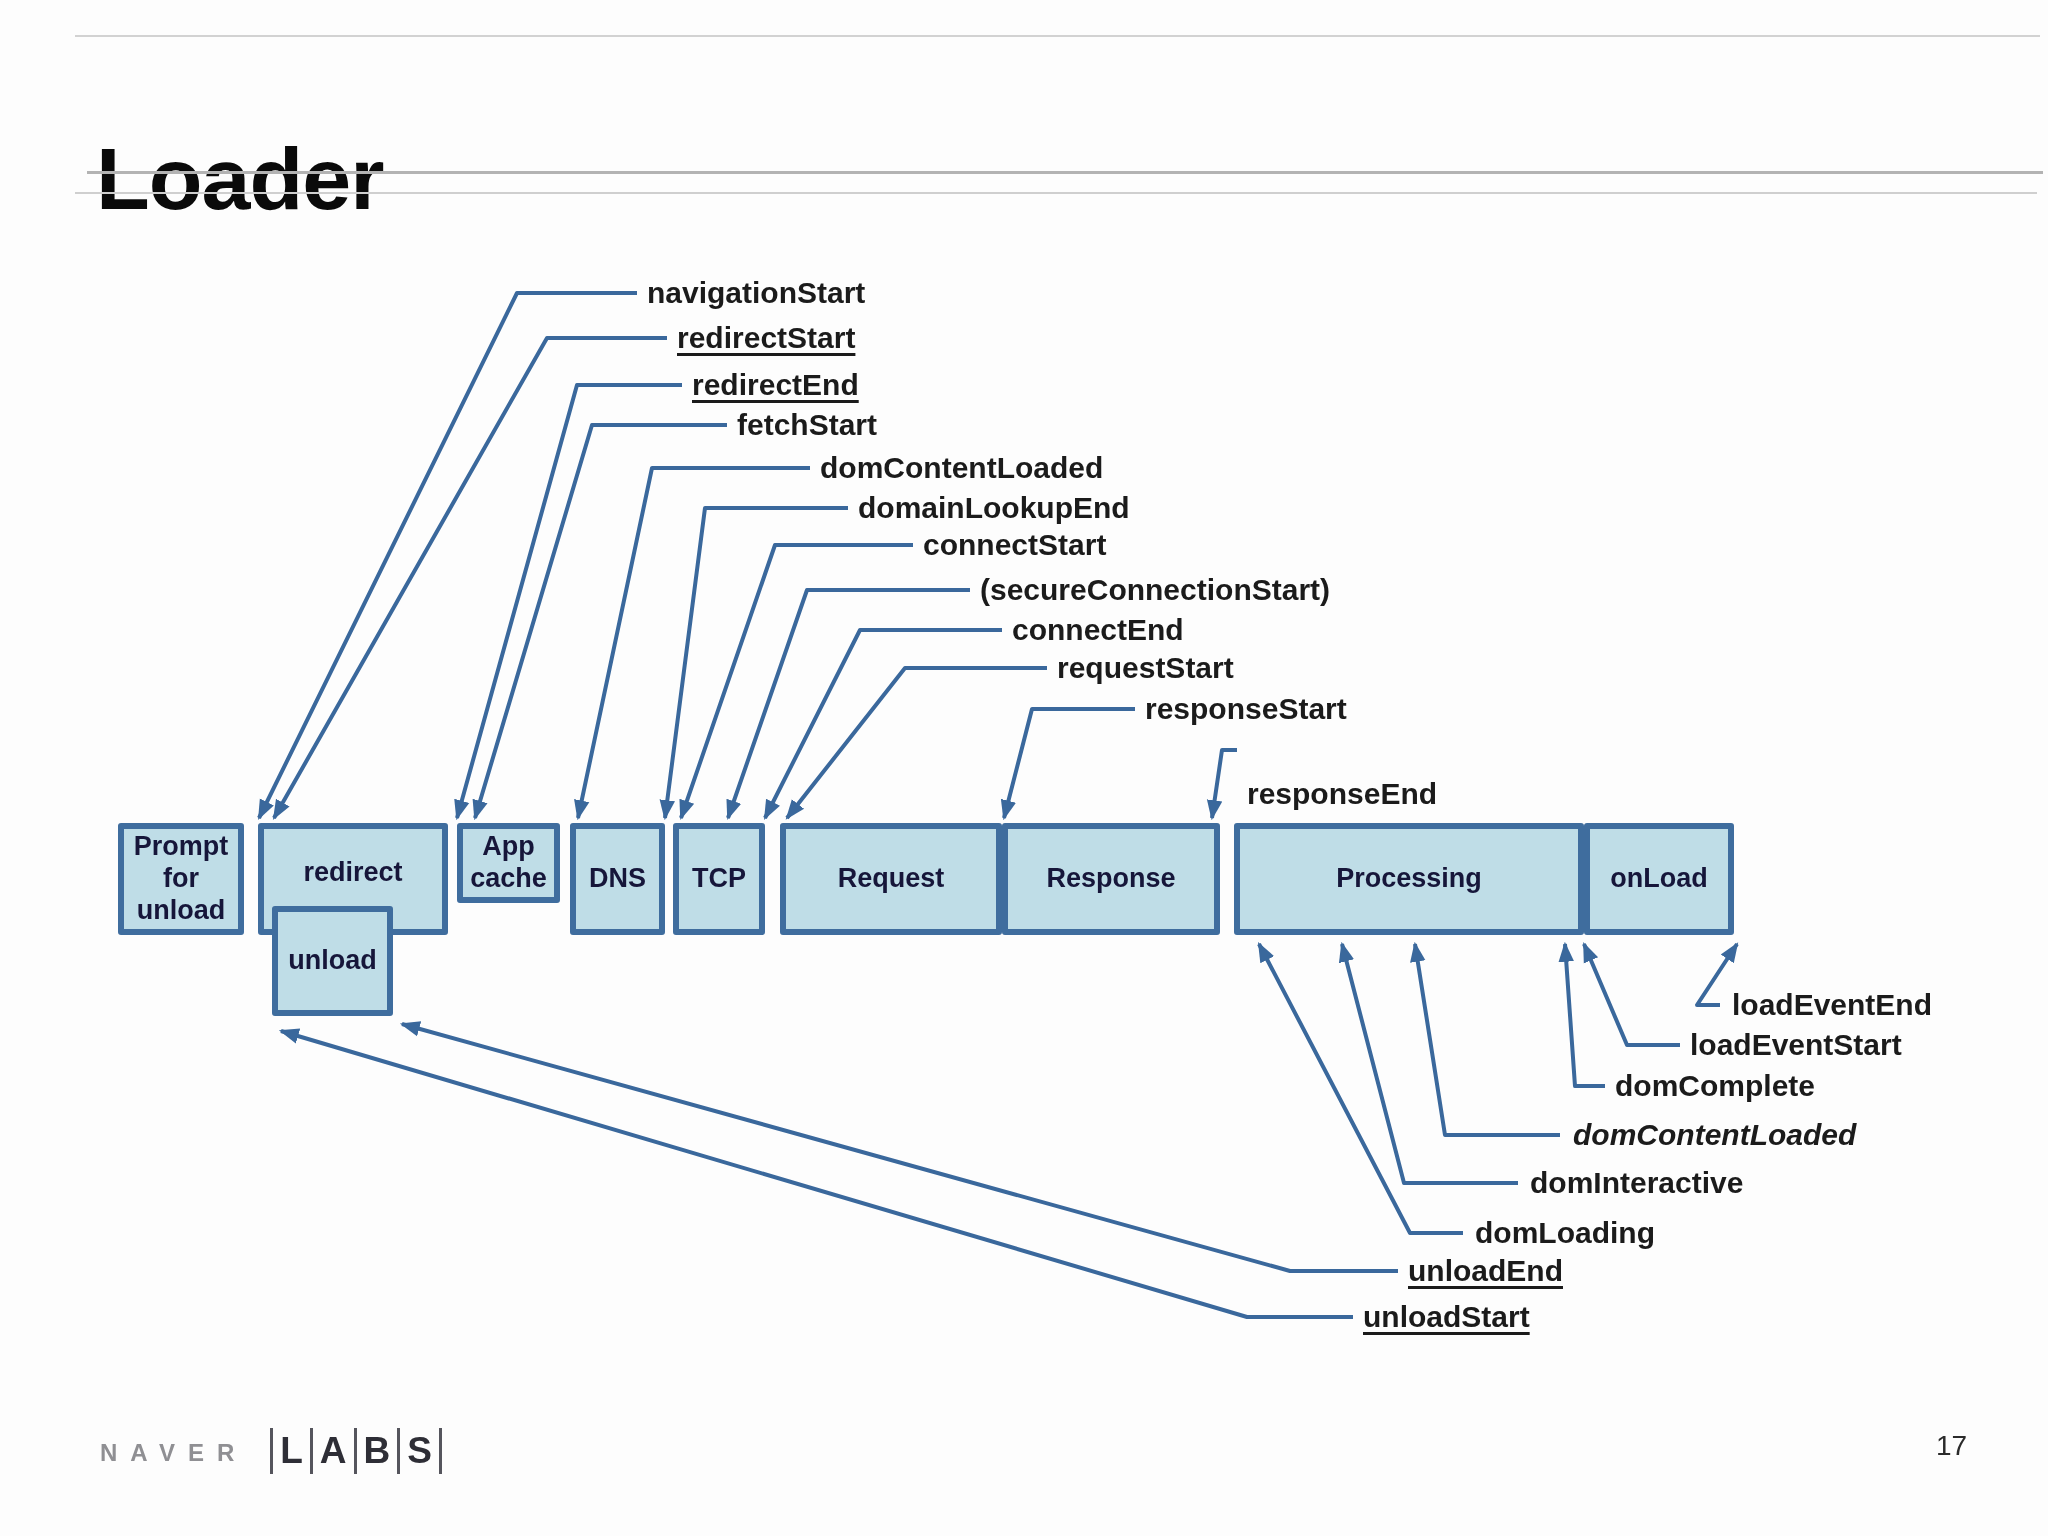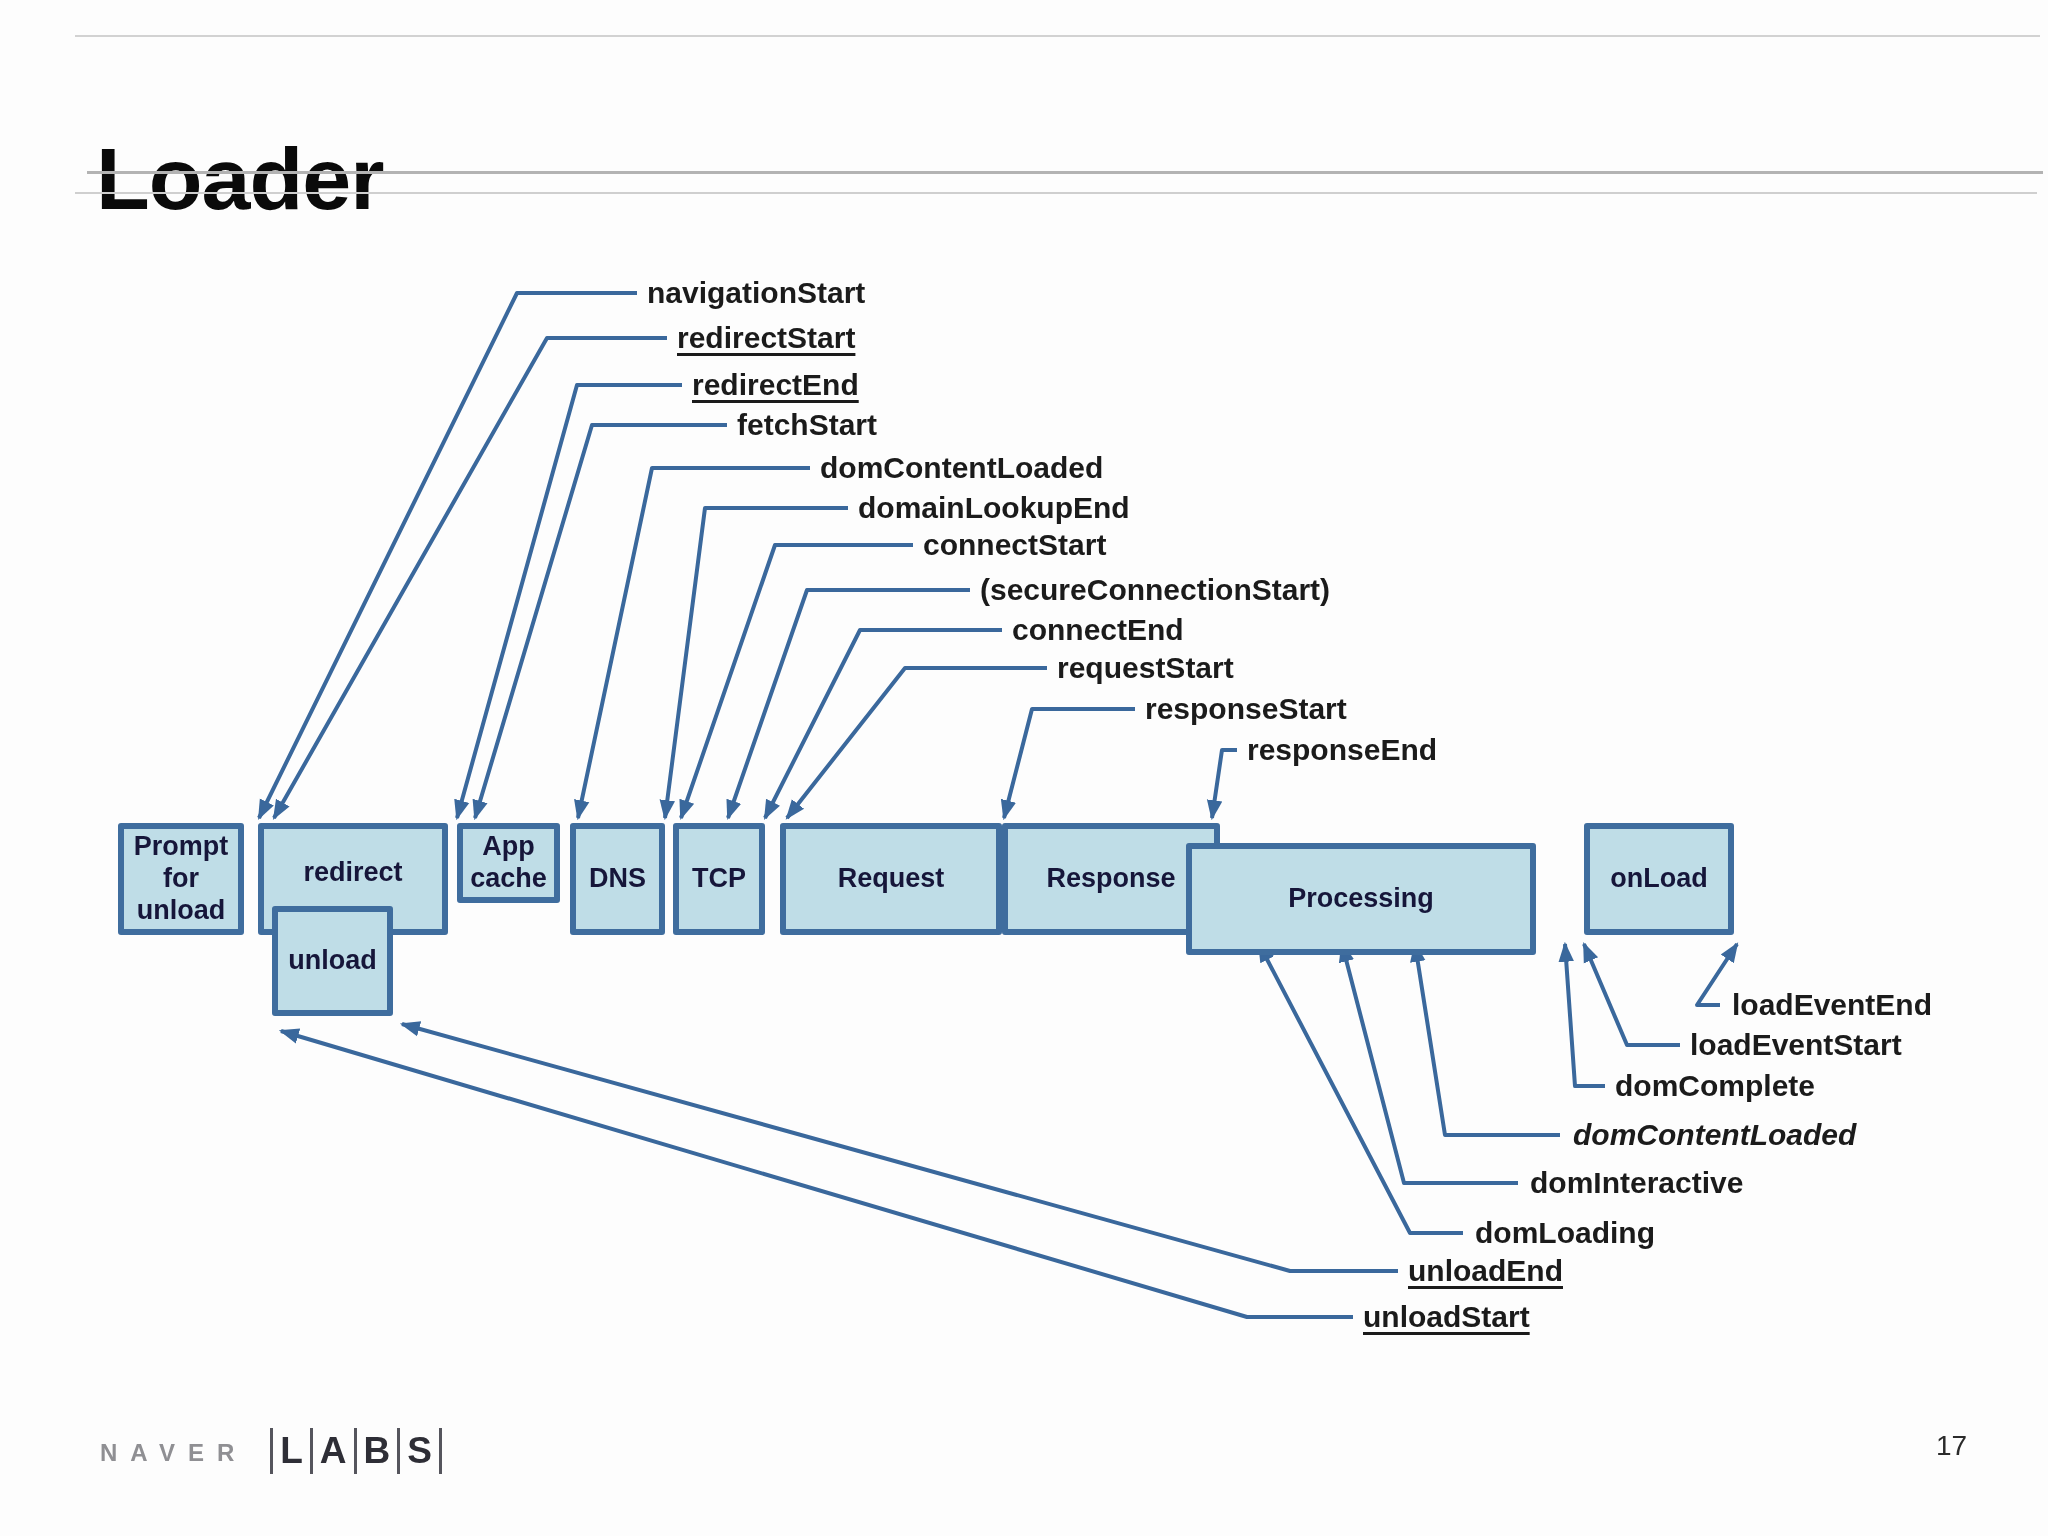--- a/index.html
+++ b/index.html
@@ -24,21 +24,21 @@
     padding:4px 6px;
   }
   .box-prompt   {left:118px; top:823px; width:126px; height:112px;}
   .box-redirect {left:258px; top:823px; width:190px; height:112px;}
   .box-unload   {left:272px; top:906px; width:121px; height:110px; z-index:3;}
   .box-appcache {left:457px; top:823px; width:103px; height:80px;}
   .box-dns      {left:570px; top:823px; width:95px;  height:112px;}
   .box-tcp      {left:673px; top:823px; width:92px;  height:112px;}
   .box-request  {left:780px; top:823px; width:222px; height:112px;}
   .box-response {left:1002px;top:823px; width:218px; height:112px;}
-  .box-processing{left:1186px;top:823px;width:350px; height:112px;margin-top:20px;}
+  .box-processing{left:1234px;top:823px;width:350px; height:112px;}
   .box-onload   {left:1584px;top:823px; width:150px; height:112px;}
   .evt{
     position:absolute;z-index:4;transform:translateY(-50%);
     font-weight:bold;font-size:30px;color:#1b1b1b;white-space:nowrap;
   }
   .evt.u{text-decoration:underline;text-decoration-thickness:3px;text-underline-offset:5px;}
   .footer-brand{position:absolute;left:100px;top:1428px;display:flex;align-items:center;z-index:4;}
   .brand-naver{
     font-size:24px;font-weight:bold;color:#8f8f93;letter-spacing:13px;margin-right:23px;margin-top:4px;
   }
@@ -122,21 +122,21 @@
   <div class="evt u" style="left:677px;top:338px;">redirectStart</div>
   <div class="evt u" style="left:692px;top:385px;">redirectEnd</div>
   <div class="evt" style="left:737px;top:425px;">fetchStart</div>
   <div class="evt" style="left:820px;top:468px;">domContentLoaded</div>
   <div class="evt" style="left:858px;top:508px;">domainLookupEnd</div>
   <div class="evt" style="left:923px;top:545px;">connectStart</div>
   <div class="evt" style="left:980px;top:590px;">(secureConnectionStart)</div>
   <div class="evt" style="left:1012px;top:630px;">connectEnd</div>
   <div class="evt" style="left:1057px;top:668px;">requestStart</div>
   <div class="evt" style="left:1145px;top:709px;">responseStart</div>
-  <div class="evt" style="left:1247px;top:750px;">responseEnd</div>
+  <div class="evt" style="left:1247px;top:794px;">responseEnd</div>
   <div class="evt" style="left:1732px;top:1005px;text-align:center;">loadEventEnd</div>
   <div class="evt" style="left:1690px;top:1045px;">loadEventStart</div>
   <div class="evt" style="left:1615px;top:1086px;">domComplete</div>
   <div class="evt" style="left:1573px;top:1135px;font-style:italic;">domContentLoaded</div>
   <div class="evt" style="left:1530px;top:1183px;">domInteractive</div>
   <div class="evt" style="left:1475px;top:1233px;">domLoading</div>
   <div class="evt u" style="left:1408px;top:1271px;">unloadEnd</div>
   <div class="evt u" style="left:1363px;top:1317px;">unloadStart</div>
 
   <div class="footer-brand">

